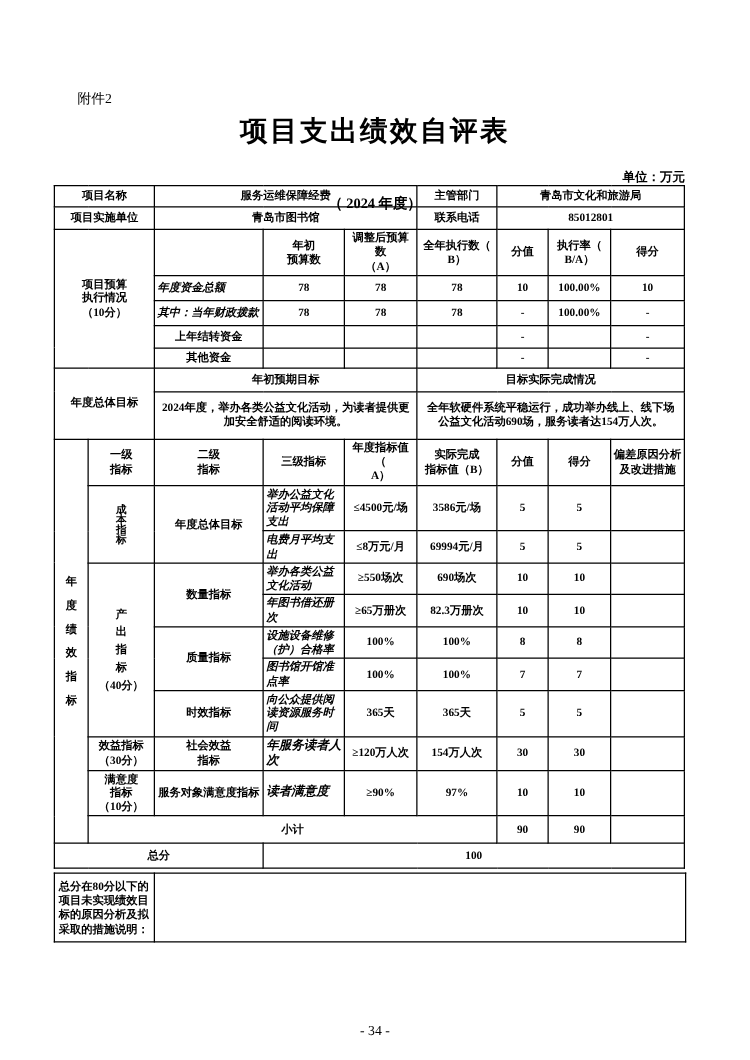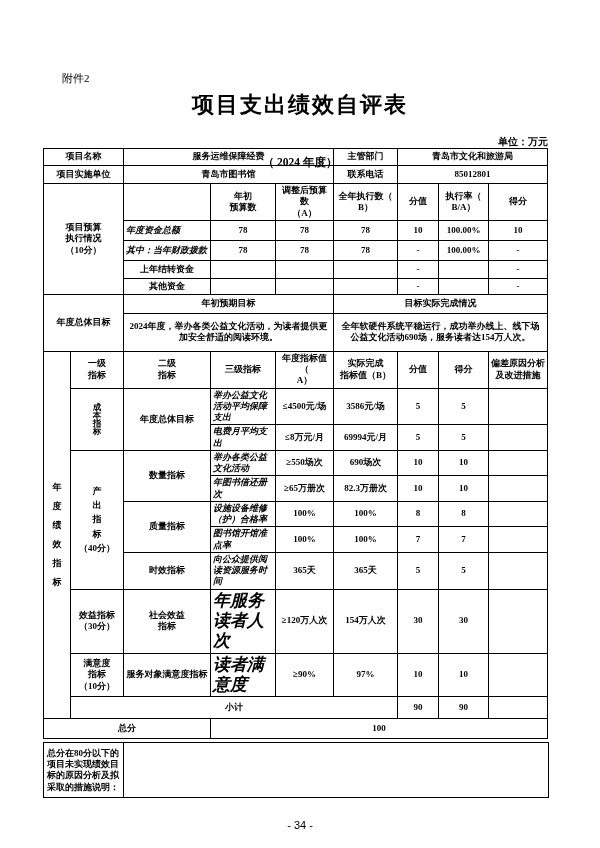--- a/index.html
+++ b/index.html
@@ -71,33 +71,33 @@
   td {
     border: 1px solid #000;
     padding: 1px 2px;
     text-align: center;
     vertical-align: middle;
     overflow: hidden;
     word-break: break-all;
   }
   td.l { text-align: left; font-style: italic; }
   td.pre { white-space: pre-line; }
-  td.big { font-size: 17px; line-height: 1.2; margin-top: 36px; }
+  td.big { font-size: 10px; line-height: 1.2; margin-top: 36px; }
   td.vsec { white-space: pre-line; line-height: 2.1; padding: 0; }
   td.vlab-loose { white-space: pre-line; line-height: 1.6; padding: 0; }
   td.squeeze { white-space: pre-line; line-height: 0.95; font-size: 8.5px; padding: 0; }
   td.goal-text { text-align: center; padding: 2px 4px; }
   td.note-label { white-space: pre-line; text-align: left; padding: 2px 3px; }
   .page-number {
     position: absolute;
     left: 0;
     top: 819px;
     width: 100%;
     text-align: center;
-    font-family: Liberation Sans, sans-serif;
+    font-family: Liberation Serif, serif;
     font-size: 11px;
   }
 </style>
 </head>
 <body>
 
 <div class="attachment">附件2</div>
 <div class="title">项目支出绩效自评表</div>
 <div class="subtitle">（ 2024 年度）</div>
 <div class="unit-note">单位：万元</div>

